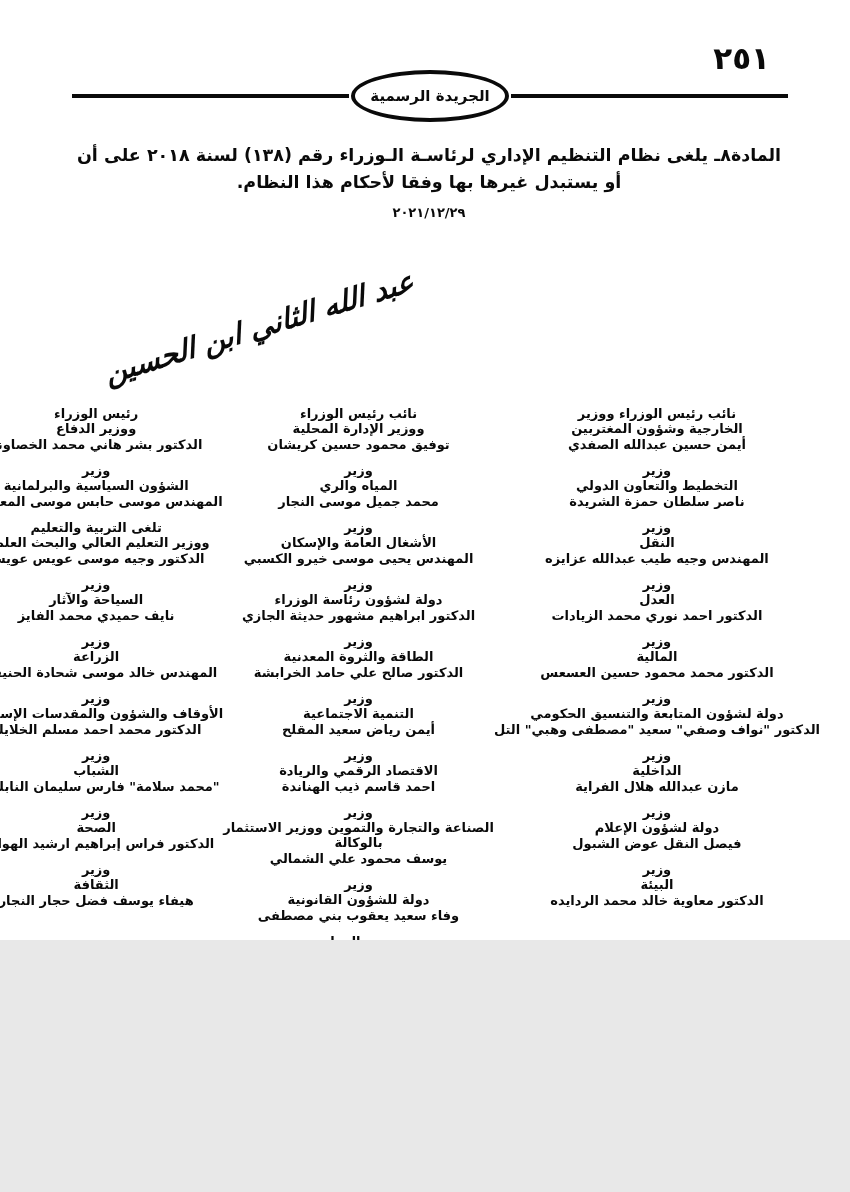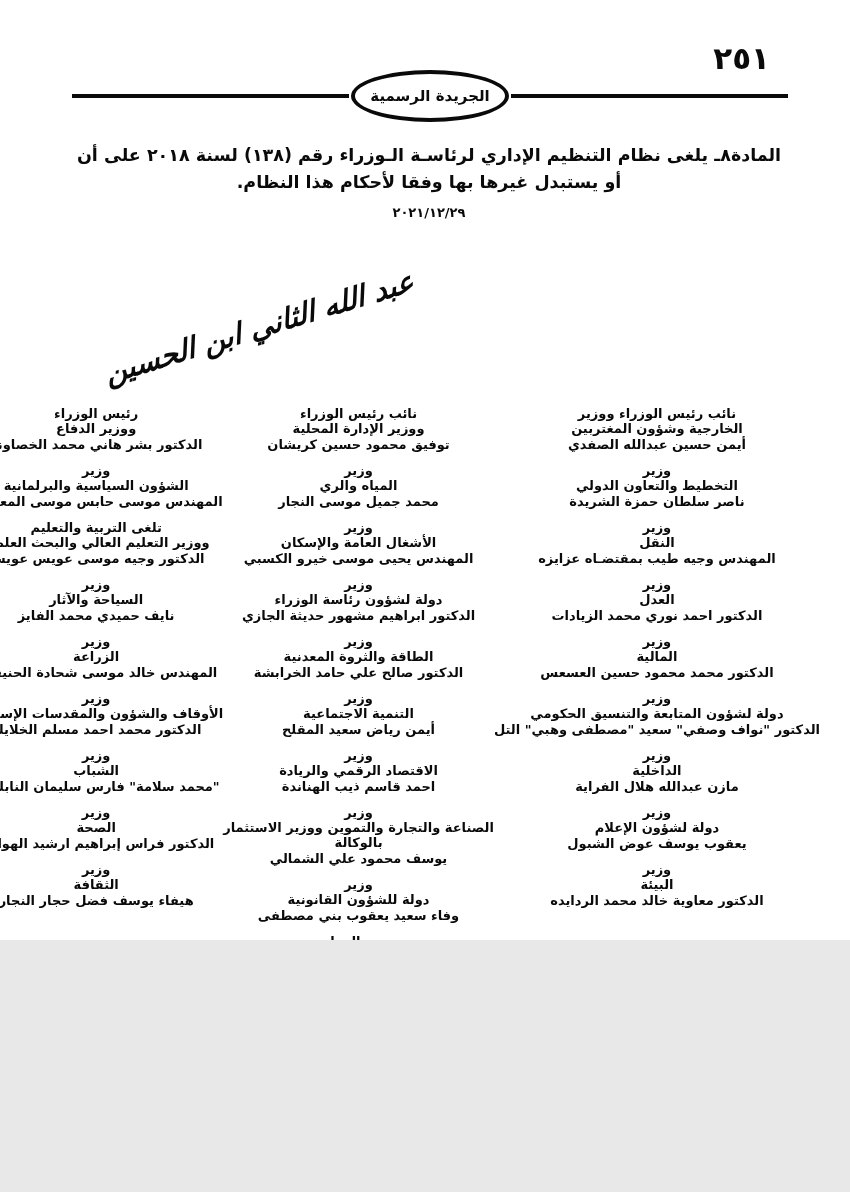--- a/index.html
+++ b/index.html
@@ -104,21 +104,21 @@
           <div class="mname">أيمن حسين عبدالله الصفدي</div>
         </div>
         <div class="entry">
           <div class="mtitle">وزير</div>
           <div class="mtitle">التخطيط والتعاون الدولي</div>
           <div class="mname">ناصر سلطان حمزة الشريدة</div>
         </div>
         <div class="entry">
           <div class="mtitle">وزير</div>
           <div class="mtitle">النقل</div>
-          <div class="mname">المهندس وجيه طيب بمقتضـاه عزايزه</div>
+          <div class="mname">المهندس وجيه طيب عبدالله عزايزه</div>
         </div>
         <div class="entry">
           <div class="mtitle">وزير</div>
           <div class="mtitle">العدل</div>
           <div class="mname">الدكتور احمد نوري محمد الزيادات</div>
         </div>
         <div class="entry">
           <div class="mtitle">وزير</div>
           <div class="mtitle">المالية</div>
           <div class="mname">الدكتور محمد محمود حسين العسعس</div>
@@ -129,21 +129,21 @@
           <div class="mname">الدكتور "نواف وصفي" سعيد "مصطفى وهبي" التل</div>
         </div>
         <div class="entry">
           <div class="mtitle">وزير</div>
           <div class="mtitle">الداخلية</div>
           <div class="mname">مازن عبدالله هلال الفراية</div>
         </div>
         <div class="entry">
           <div class="mtitle">وزير</div>
           <div class="mtitle">دولة لشؤون الإعلام</div>
-          <div class="mname">يعقوب يوسف عوض الشبول</div>
+          <div class="mname">فيصل النقل عوض الشبول</div>
         </div>
         <div class="entry">
           <div class="mtitle">وزير</div>
           <div class="mtitle">البيئة</div>
           <div class="mname">الدكتور معاوية خالد محمد الردايده</div>
         </div>
       </div>
       <div class="col">
         <div class="entry">
           <div class="mtitle">نائب رئيس  الوزراء</div>

